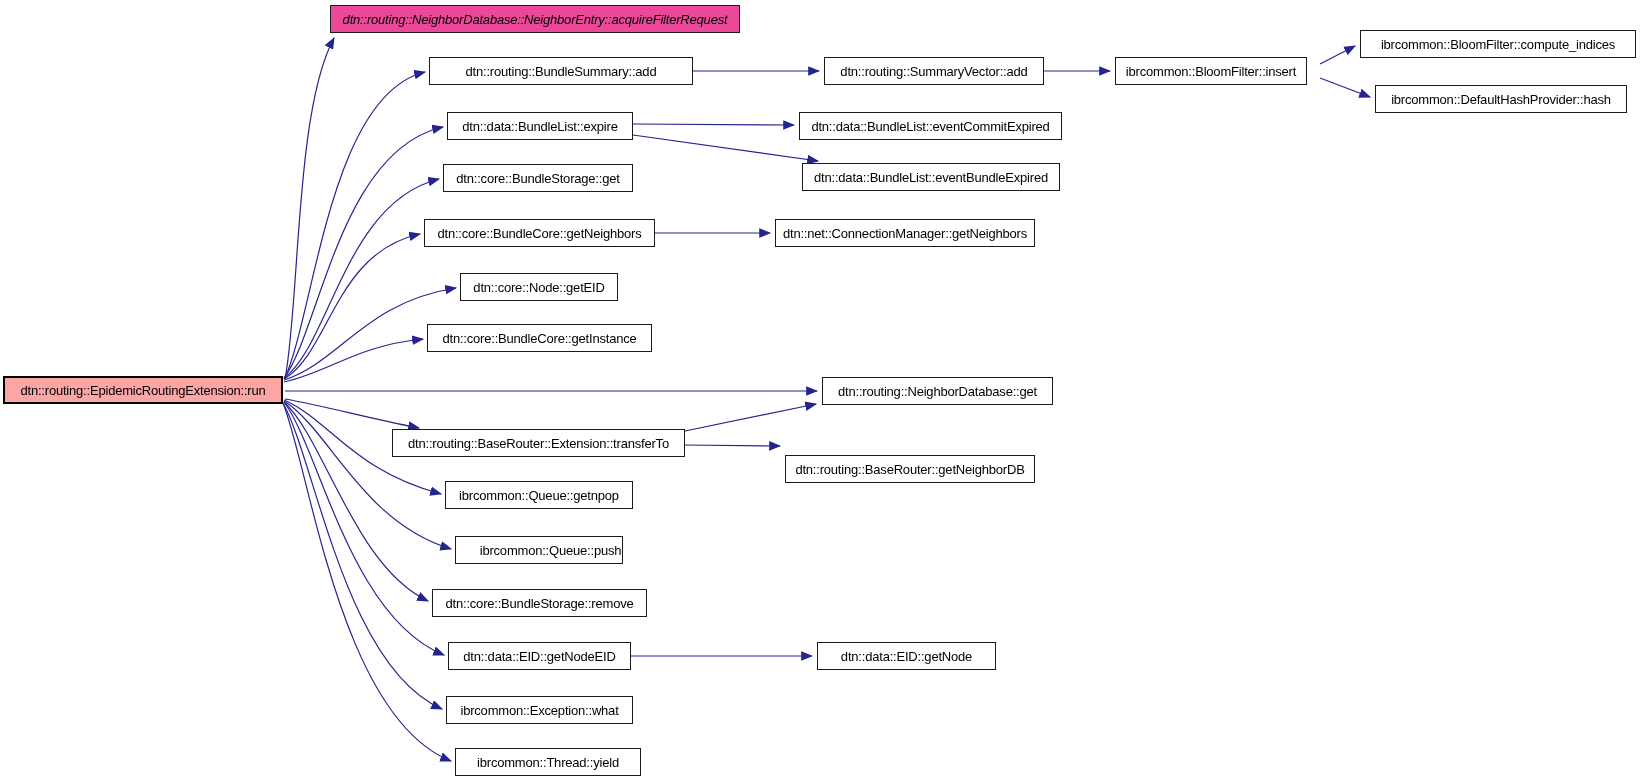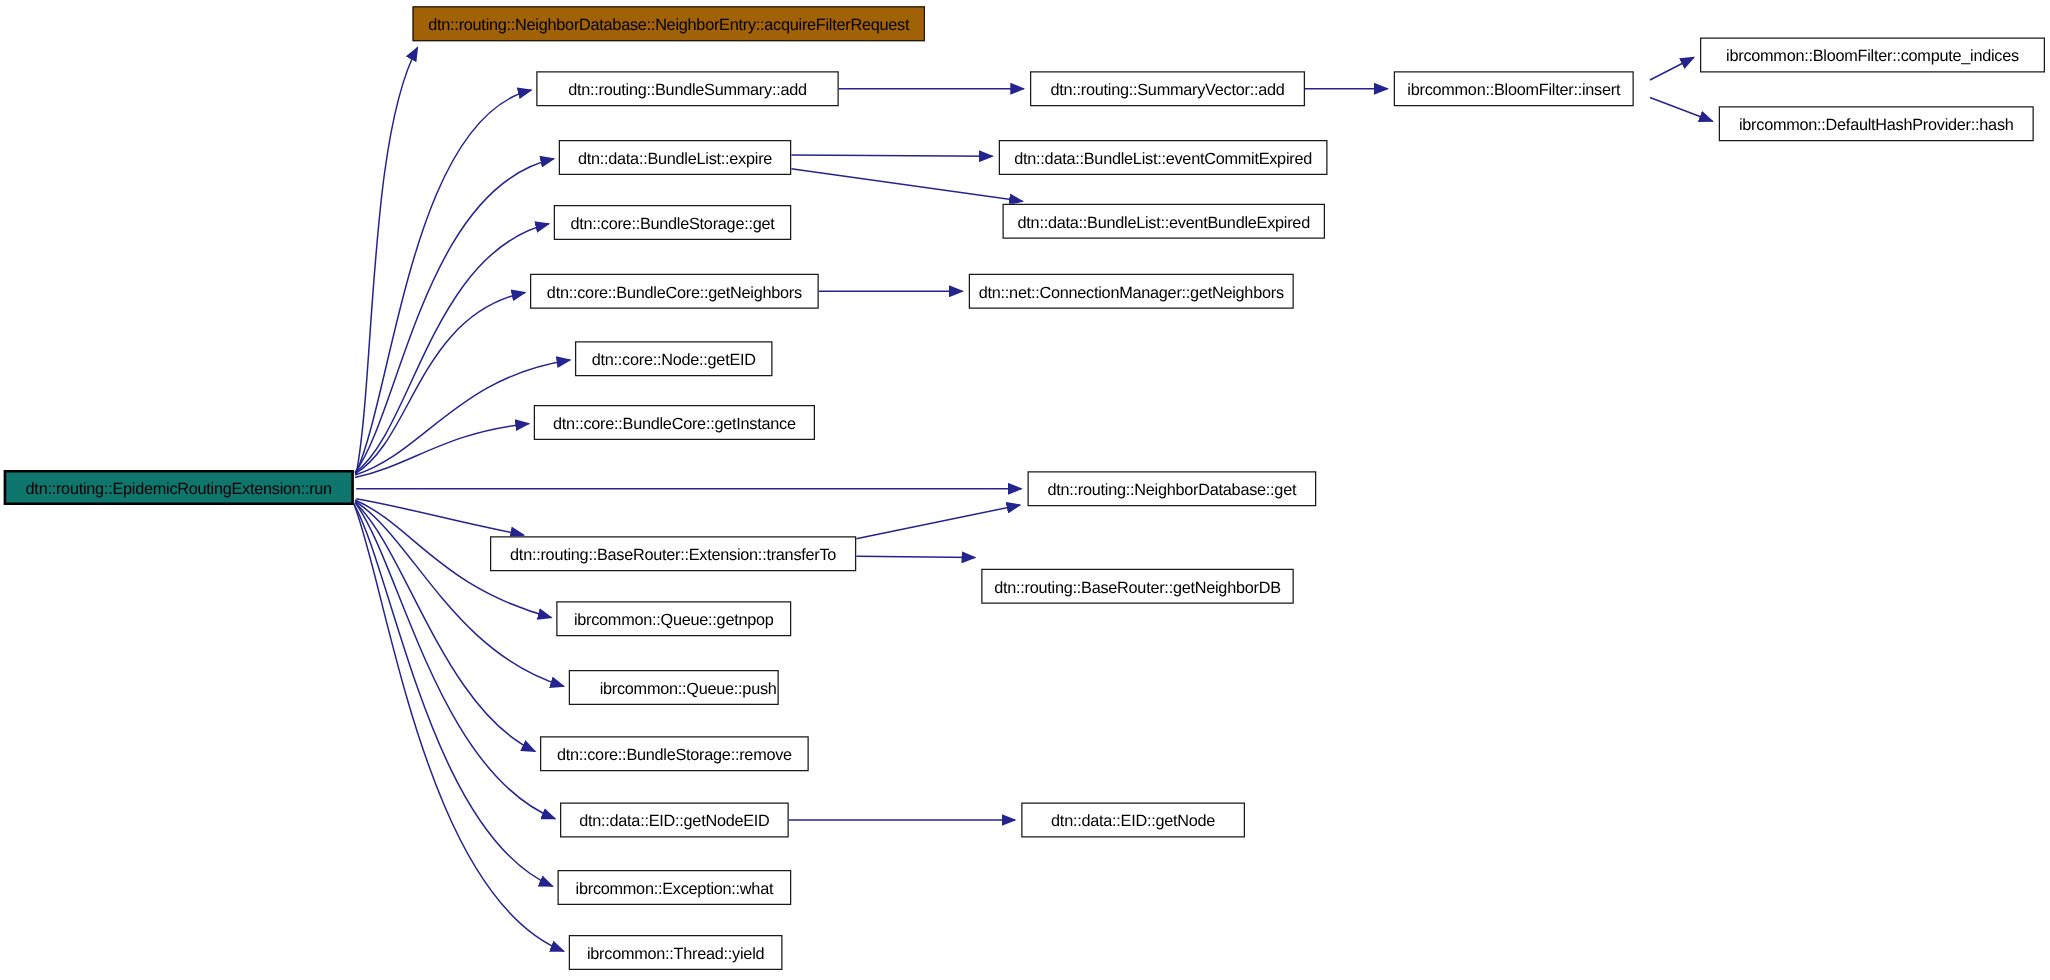--- a/index.html
+++ b/index.html
@@ -79,35 +79,35 @@
         <path class="edge" d="M 1320,78 L 1370,97" stroke="#24248f" marker-end="url(#arrowhead)"></path>
         <path class="edge" d="M 633,124 L 794,125" stroke="#24248f" marker-end="url(#arrowhead)"></path>
         <path class="edge" d="M 633,135 L 818,161" stroke="#24248f" marker-end="url(#arrowhead)"></path>
         <path class="edge" d="M 655,233 L 770,233" stroke="#24248f" marker-end="url(#arrowhead)"></path>
         <path class="edge" d="M 685,431 L 816,404" stroke="#24248f" marker-end="url(#arrowhead)"></path>
         <path class="edge" d="M 685,445 L 780,446" stroke="#24248f" marker-end="url(#arrowhead)"></path>
         <path class="edge" d="M 631,656 L 812,656" stroke="#24248f" marker-end="url(#arrowhead)"></path>
       </g>
   </svg>
   <div id="node-layer">
-      <div class="node root" style="left: 3px; top: 376px; width: 280px; height: 28px; border-color: rgb(0, 0, 0); background: #0f766e;">dtn::routing::EpidemicRoutingExtension::run</div>
-      <div class="node" style="left: 330px; top: 5px; width: 410px; height: 28px; border-color: rgb(26, 26, 26); background: #a16207;">dtn::routing::NeighborDatabase::NeighborEntry::acquireFilterRequest</div>
-      <div class="node" style="left: 429px; top: 57px; width: 242px; height: 28px; border-color: rgb(26, 26, 26); background: rgb(255, 255, 255);">dtn::routing::BundleSummary::add</div>
+      <div class="node root" style="left: 3px; top: 376px; width: 280px; height: 28px; border-color: rgb(0, 0, 0); background: #fca5a5;">dtn::routing::EpidemicRoutingExtension::run</div>
+      <div class="node" style="left: 330px; top: 5px; width: 410px; height: 28px; border-color: rgb(26, 26, 26); background: #ec4899; font-style: italic;">dtn::routing::NeighborDatabase::NeighborEntry::acquireFilterRequest</div>
+      <div class="node" style="left: 429px; top: 57px; width: 264px; height: 28px; border-color: rgb(26, 26, 26); background: rgb(255, 255, 255);">dtn::routing::BundleSummary::add</div>
       <div class="node" style="left: 447px; top: 112px; width: 186px; height: 28px; border-color: rgb(26, 26, 26); background: rgb(255, 255, 255);">dtn::data::BundleList::expire</div>
       <div class="node" style="left: 443px; top: 164px; width: 190px; height: 28px; border-color: rgb(26, 26, 26); background: rgb(255, 255, 255);">dtn::core::BundleStorage::get</div>
       <div class="node" style="left: 424px; top: 219px; width: 231px; height: 28px; border-color: rgb(26, 26, 26); background: rgb(255, 255, 255);">dtn::core::BundleCore::getNeighbors</div>
       <div class="node" style="left: 460px; top: 273px; width: 158px; height: 28px; border-color: rgb(26, 26, 26); background: rgb(255, 255, 255);">dtn::core::Node::getEID</div>
       <div class="node" style="left: 427px; top: 324px; width: 225px; height: 28px; border-color: rgb(26, 26, 26); background: rgb(255, 255, 255);">dtn::core::BundleCore::getInstance</div>
       <div class="node" style="left: 392px; top: 429px; width: 293px; height: 28px; border-color: rgb(26, 26, 26); background: rgb(255, 255, 255);">dtn::routing::BaseRouter::Extension::transferTo</div>
       <div class="node" style="left: 445px; top: 481px; width: 188px; height: 28px; border-color: rgb(26, 26, 26); background: rgb(255, 255, 255);">ibrcommon::Queue::getnpop</div>
       <div class="node" style="left: 455px; top: 536px; width: 168px; height: 28px; border-color: rgb(26, 26, 26); background: rgb(255, 255, 255); padding-left: 23px;">ibrcommon::Queue::push</div>
       <div class="node" style="left: 432px; top: 589px; width: 215px; height: 28px; border-color: rgb(26, 26, 26); background: rgb(255, 255, 255);">dtn::core::BundleStorage::remove</div>
       <div class="node" style="left: 448px; top: 642px; width: 183px; height: 28px; border-color: rgb(26, 26, 26); background: rgb(255, 255, 255);">dtn::data::EID::getNodeEID</div>
       <div class="node" style="left: 446px; top: 696px; width: 187px; height: 28px; border-color: rgb(26, 26, 26); background: rgb(255, 255, 255);">ibrcommon::Exception::what</div>
-      <div class="node" style="left: 455px; top: 748px; width: 171px; height: 28px; border-color: rgb(26, 26, 26); background: rgb(255, 255, 255);">ibrcommon::Thread::yield</div>
+      <div class="node" style="left: 455px; top: 748px; width: 186px; height: 28px; border-color: rgb(26, 26, 26); background: rgb(255, 255, 255);">ibrcommon::Thread::yield</div>
       <div class="node" style="left: 824px; top: 57px; width: 220px; height: 28px; border-color: rgb(26, 26, 26); background: rgb(255, 255, 255);">dtn::routing::SummaryVector::add</div>
       <div class="node" style="left: 799px; top: 112px; width: 263px; height: 28px; border-color: rgb(26, 26, 26); background: rgb(255, 255, 255);">dtn::data::BundleList::eventCommitExpired</div>
       <div class="node" style="left: 802px; top: 163px; width: 258px; height: 28px; border-color: rgb(26, 26, 26); background: rgb(255, 255, 255);">dtn::data::BundleList::eventBundleExpired</div>
       <div class="node" style="left: 775px; top: 219px; width: 260px; height: 28px; border-color: rgb(26, 26, 26); background: rgb(255, 255, 255);">dtn::net::ConnectionManager::getNeighbors</div>
       <div class="node" style="left: 822px; top: 377px; width: 231px; height: 28px; border-color: rgb(26, 26, 26); background: rgb(255, 255, 255);">dtn::routing::NeighborDatabase::get</div>
       <div class="node" style="left: 785px; top: 432px; width: 250px; height: 28px; border-color: rgb(26, 26, 26); background: rgb(255, 255, 255); margin-top: 23px;">dtn::routing::BaseRouter::getNeighborDB</div>
       <div class="node" style="left: 817px; top: 642px; width: 179px; height: 28px; border-color: rgb(26, 26, 26); background: rgb(255, 255, 255);">dtn::data::EID::getNode</div>
       <div class="node" style="left: 1115px; top: 57px; width: 192px; height: 28px; border-color: rgb(26, 26, 26); background: rgb(255, 255, 255);">ibrcommon::BloomFilter::insert</div>
       <div class="node" style="left: 1360px; top: 30px; width: 276px; height: 28px; border-color: rgb(26, 26, 26); background: rgb(255, 255, 255);">ibrcommon::BloomFilter::compute_indices</div>
       <div class="node" style="left: 1375px; top: 85px; width: 252px; height: 28px; border-color: rgb(26, 26, 26); background: rgb(255, 255, 255);">ibrcommon::DefaultHashProvider::hash</div>

